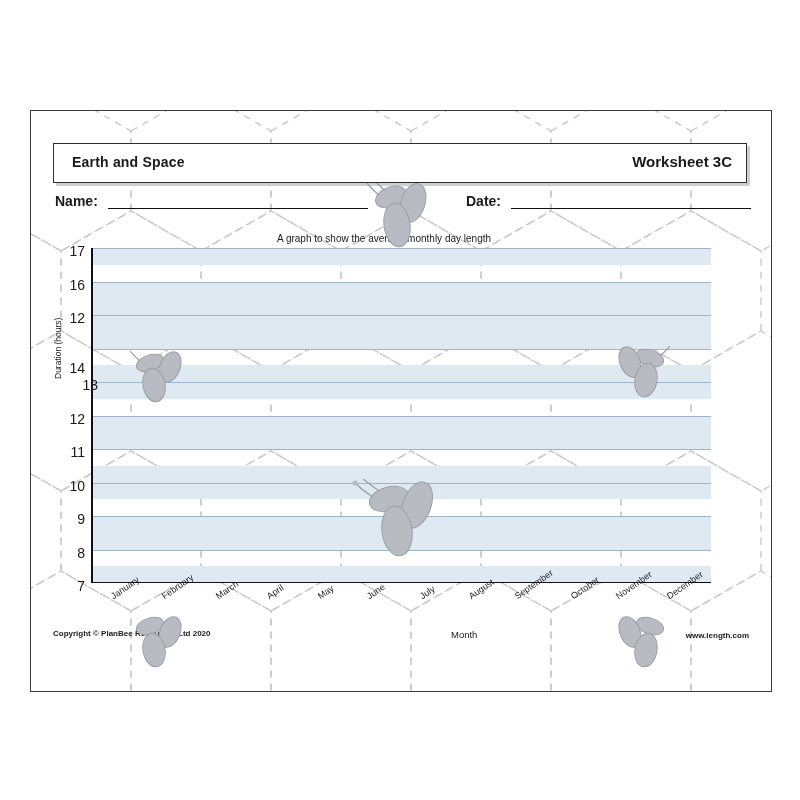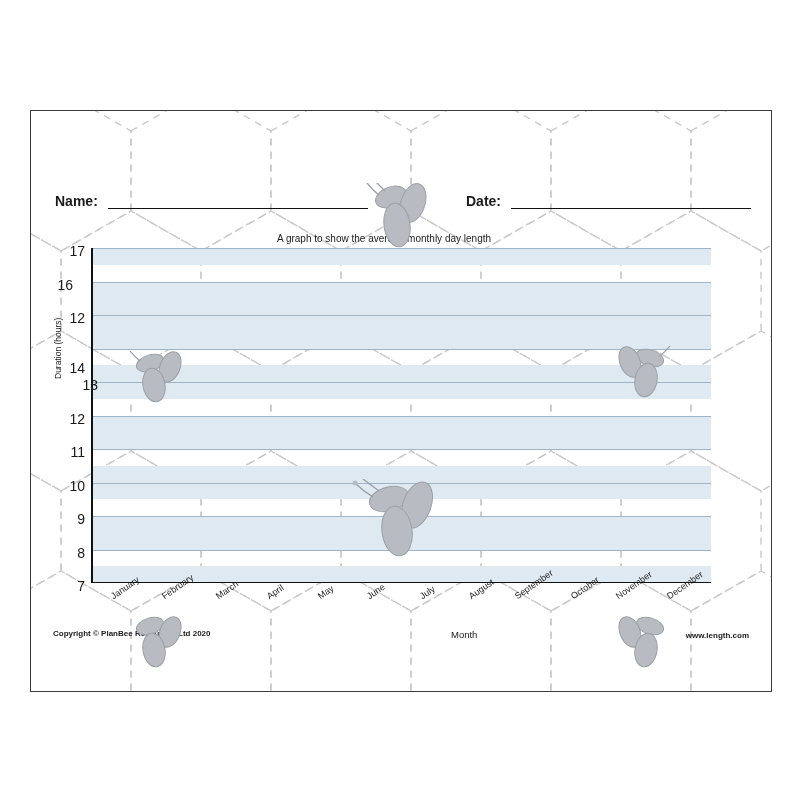--- a/index.html
+++ b/index.html
@@ -273,20 +273,24 @@
           <path d="M-40,500 L30,460 L100,500 L100,580 L30,620 L-40,580 Z"></path>
           <path d="M100,500 L170,460 L240,500 L240,580 L170,620 L100,580 Z"></path>
           <path d="M240,500 L310,460 L380,500 L380,580 L310,620 L240,580 Z"></path>
           <path d="M380,500 L450,460 L520,500 L520,580 L450,620 L380,580 Z"></path>
           <path d="M520,500 L590,460 L660,500 L660,580 L590,620 L520,580 Z"></path>
           <path d="M660,500 L730,460 L800,500 L800,580 L730,620 L660,580 Z"></path>
         </g>
       </svg>
     </div>
 
+    <div id="titlebar">
+      <div id="title-left">Earth and Space</div>
+      <div id="title-right">Worksheet 3C</div>
+    </div>
 
     <div class="field" id="date-field">
       <span>Date:</span>
       <span class="rule" id="date-rule"></span>
     </div>
     <div class="field" id="name-field">
       <span>Name:</span>
       <span class="rule" id="name-rule"></span>
     </div>
 
@@ -315,21 +319,21 @@
         <div class="gridline" style="top:201px;"></div>
         <div class="gridline" style="top:234.5px;"></div>
         <div class="gridline" style="top:268px;"></div>
         <div class="gridline" style="top:301.5px;"></div>
       </div>
       <div id="axis-y"></div>
       <div id="axis-x"></div>
     </div>
 
     <div class="ytick-label" style="left:28px; top:132px; width:26px;">17</div>
-    <div class="ytick-label" style="left:16px; top:165.5px; width:26px;">16</div>
+    <div class="ytick-label" style="left:28px; top:165.5px; width:26px;">16</div>
     <div class="ytick-label" style="left:28px; top:199px; width:26px;">12</div>
     <div class="ytick-label" style="left:28px; top:249px; width:26px;">14</div>
     <div class="ytick-label" style="left:41px; top:266px; width:26px;">13</div>
     <div class="ytick-label" style="left:28px; top:299.5px; width:26px;">12</div>
     <div class="ytick-label" style="left:28px; top:333px; width:26px;">11</div>
     <div class="ytick-label" style="left:28px; top:366.5px; width:26px;">10</div>
     <div class="ytick-label" style="left:28px; top:400px; width:26px;">9</div>
     <div class="ytick-label" style="left:28px; top:433.5px; width:26px;">8</div>
     <div class="ytick-label" style="left:28px; top:467px; width:26px;">7</div>
 

